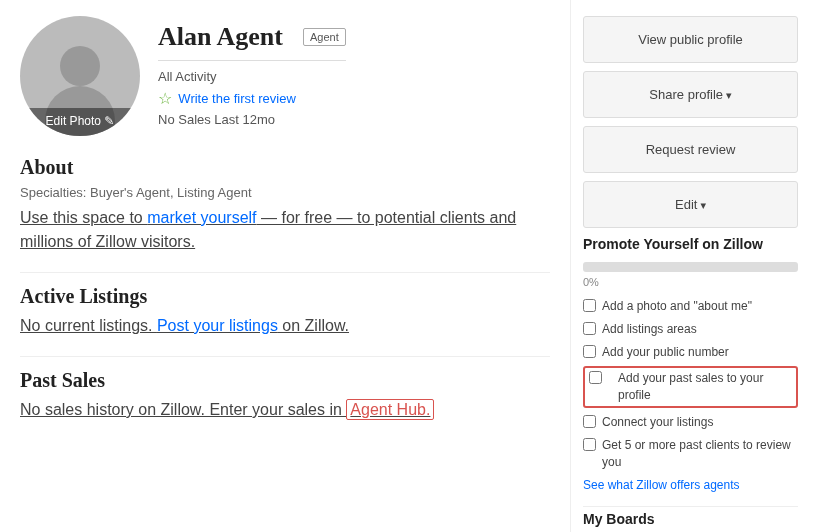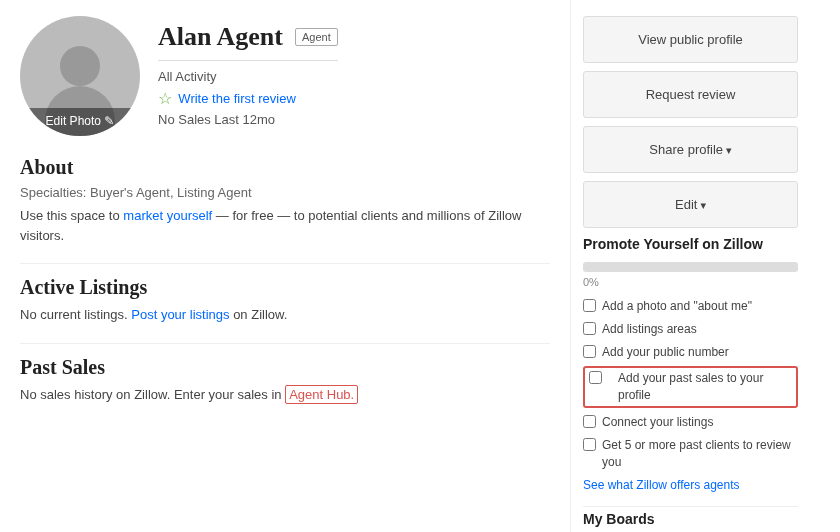--- a/index.html
+++ b/index.html
@@ -71,21 +71,21 @@
       cursor: pointer;
       font-family: Arial, sans-serif;
     }
     .profile-info {
       margin-left: 18px;
       padding-top: 6px;
     }
     .profile-name-row {
       display: flex;
       align-items: center;
-      gap: 12px;
+      gap: 20px;
       border-bottom: 1px solid #ddd;
       padding-bottom: 8px;
       margin-bottom: 8px;
     }
     .profile-name {
       font-size: 26px;
       font-weight: bold;
       color: #222;
       font-family: 'Georgia', serif;
     }
@@ -136,24 +136,25 @@
       margin-bottom: 6px;
       font-family: 'Georgia', serif;
     }
     .section-subtitle {
       font-size: 13px;
       color: #666;
       margin-bottom: 6px;
       font-family: Arial, sans-serif;
     }
     .section-text {
-      font-size: 13px;
+      font-size: 16px;
       color: #444;
       line-height: 1.5;
       font-family: Arial, sans-serif;
+      text-decoration: underline;
     }
     .inline-link {
       color: #006aff;
       text-decoration: none;
     }
     .agent-hub-link {
       color: #d9534f;
       text-decoration: none;
       border: 1.5px solid #d9534f;
       padding: 1px 3px;
@@ -313,23 +314,23 @@
         <span>No sales history on Zillow. Enter your sales in </span><a class="agent-hub-link" href="#">Agent Hub.</a><span></span>
       </div>
     </div>
 
   </div>
 
   <div class="right-col">
 
     <button class="right-btn">View public profile</button>
 
+    <button class="right-btn right-btn-with-arrow">Share profile</button>
+
     <button class="right-btn">Request review</button>
-
-    <button class="right-btn right-btn-with-arrow">Share profile</button>
 
     <button class="right-btn right-btn-with-arrow">Edit</button>
 
     <div class="promote-box">
       <div class="promote-title">Promote Yourself on Zillow</div>
 
       <div class="progress-bar-wrap">
         <div class="progress-bar-fill"></div>
       </div>
       <div class="progress-label">0%</div>

